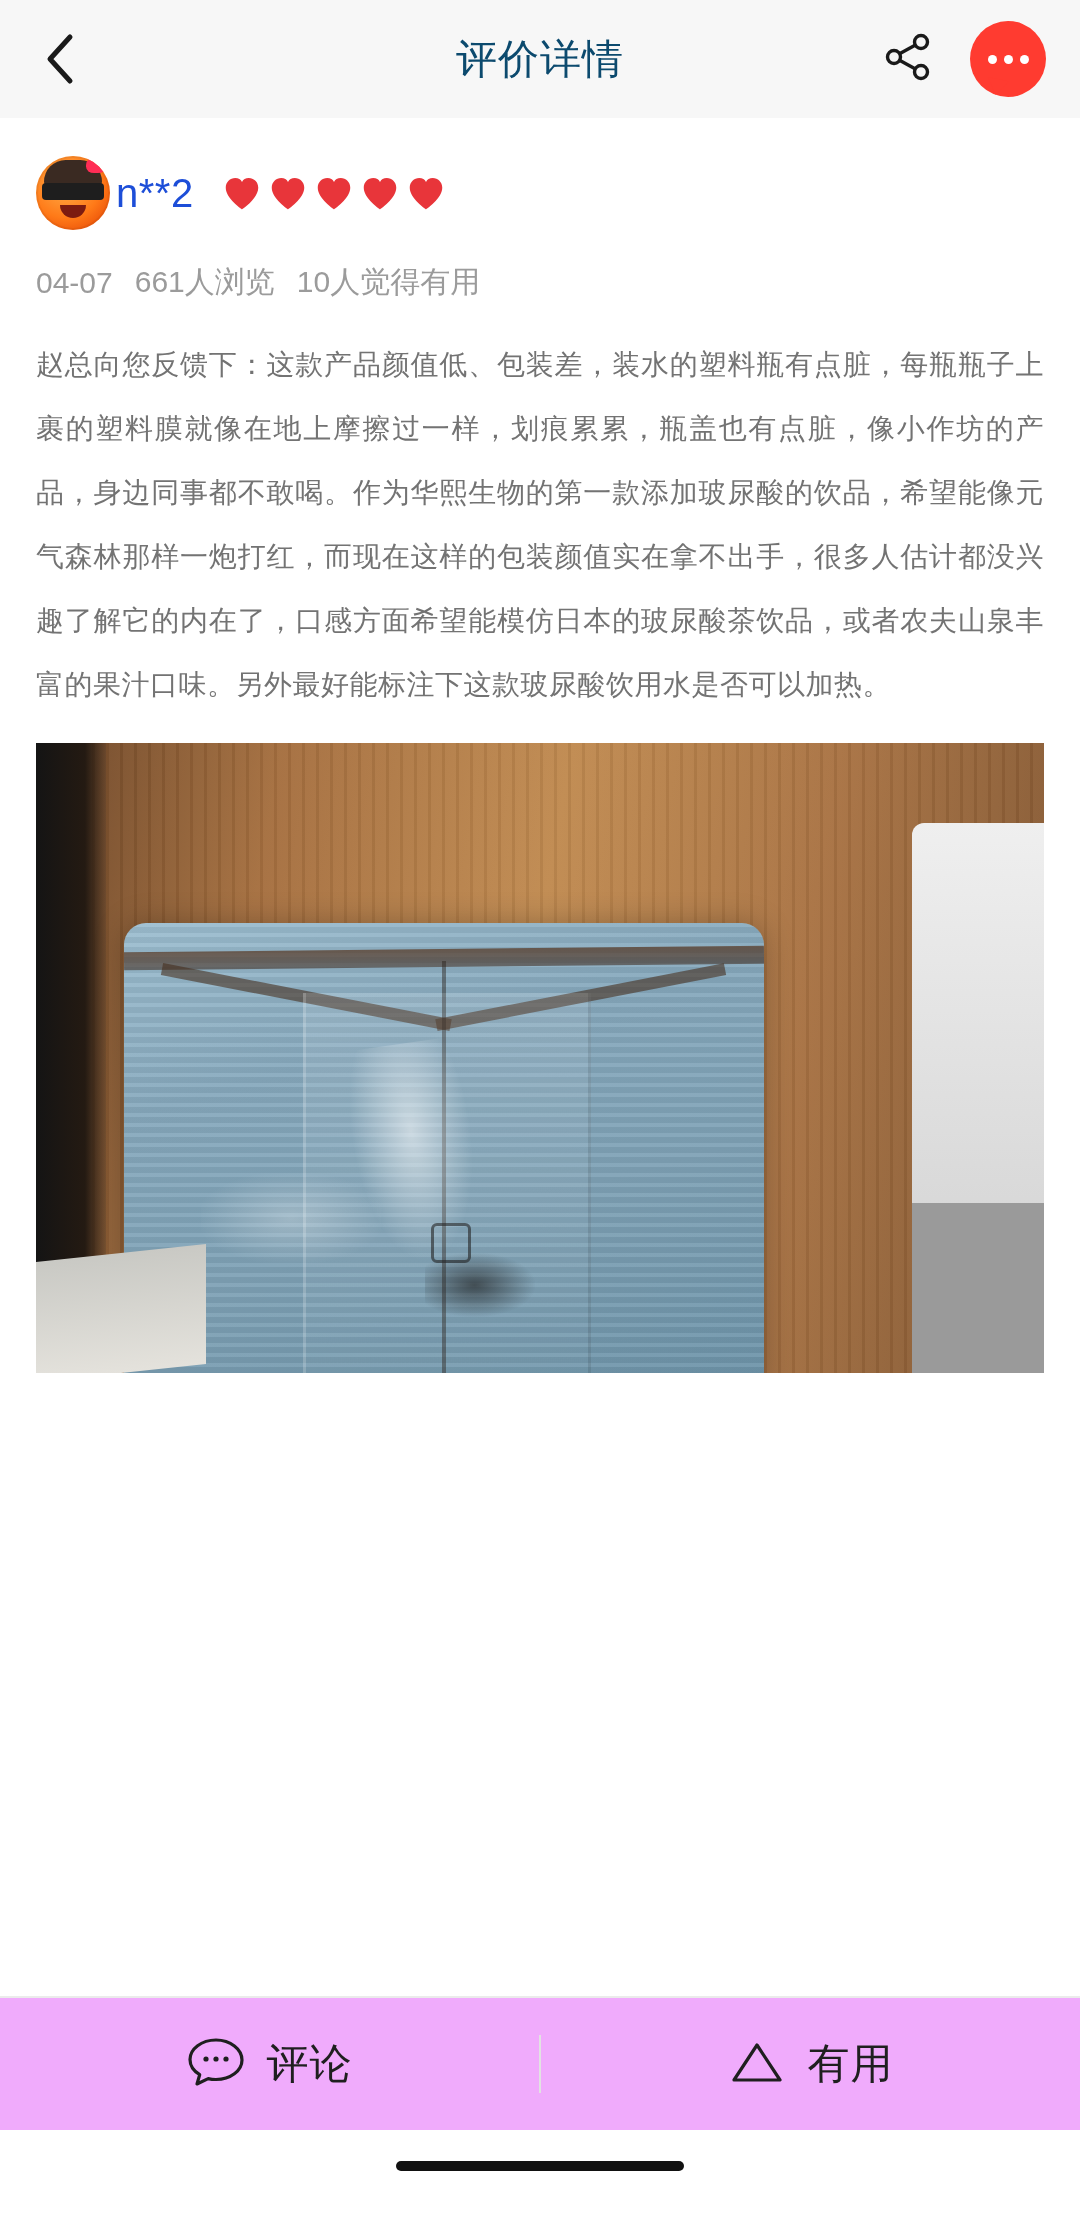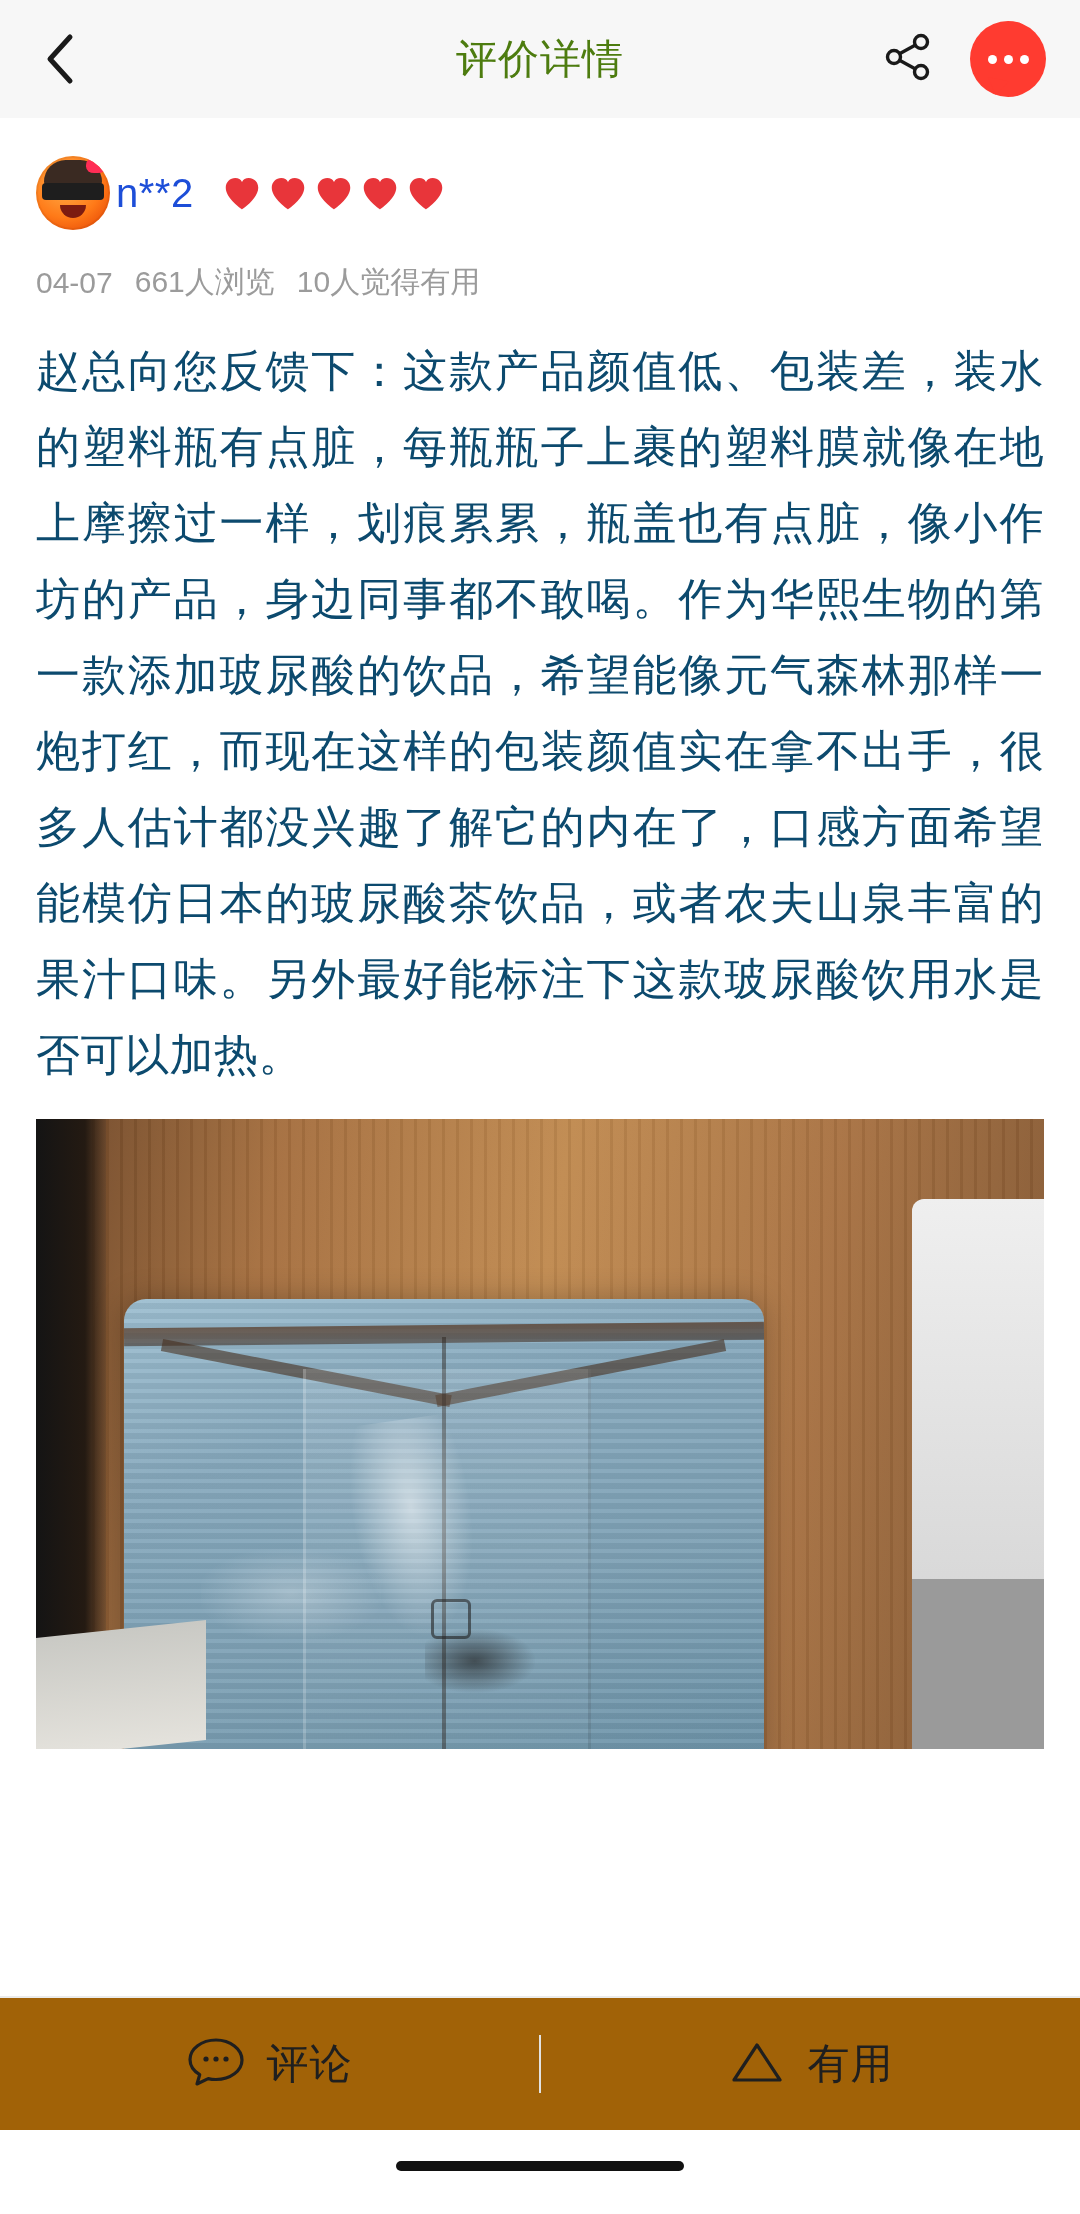--- a/index.html
+++ b/index.html
@@ -32,21 +32,21 @@
     align-items: center;
     justify-content: center;
     cursor: pointer;
   }
   .back-btn svg { display: block; }
   .topbar-title {
     position: absolute;
     left: 0; right: 0;
     text-align: center;
     font-size: 41px;
-    color: #4d7c0f;
+    color: #0c4a6e;
     letter-spacing: 1px;
     pointer-events: none;
   }
   .topbar-right {
     margin-left: auto;
     display: flex;
     align-items: center;
     gap: 34px;
     z-index: 2;
   }
@@ -163,23 +163,23 @@
     font-size: 30px;
     color: #9b9b9b;
     display: flex;
     align-items: center;
   }
   .meta-row span { white-space: pre; }
   .meta-gap { width: 22px; display: inline-block; }
 
   .review-text {
     margin-top: 30px;
-    font-size: 44px;
-    line-height: 76px;
-    color: #0c4a6e;
+    font-size: 28px;
+    line-height: 64px;
+    color: #737373;
     letter-spacing: 0.5px;
     text-align: justify;
   }
 
   
   .photo {
     margin-top: 26px;
     width: 1008px;
     height: 630px;
     position: relative;
@@ -310,21 +310,21 @@
     background: linear-gradient(180deg, #c9c9c4 0%, #e4e2dc 100%);
     transform: skewY(-6deg);
   }
 
   
   .bottombar {
     position: absolute;
     left: 0; right: 0;
     bottom: 84px;
     height: 132px;
-    background: #a16207;
+    background: #f0abfc;
     border-top: 2px solid #ebebeb;
     display: flex;
     align-items: center;
   }
   .bottom-action {
     flex: 1;
     display: flex;
     align-items: center;
     justify-content: center;
     gap: 22px;

